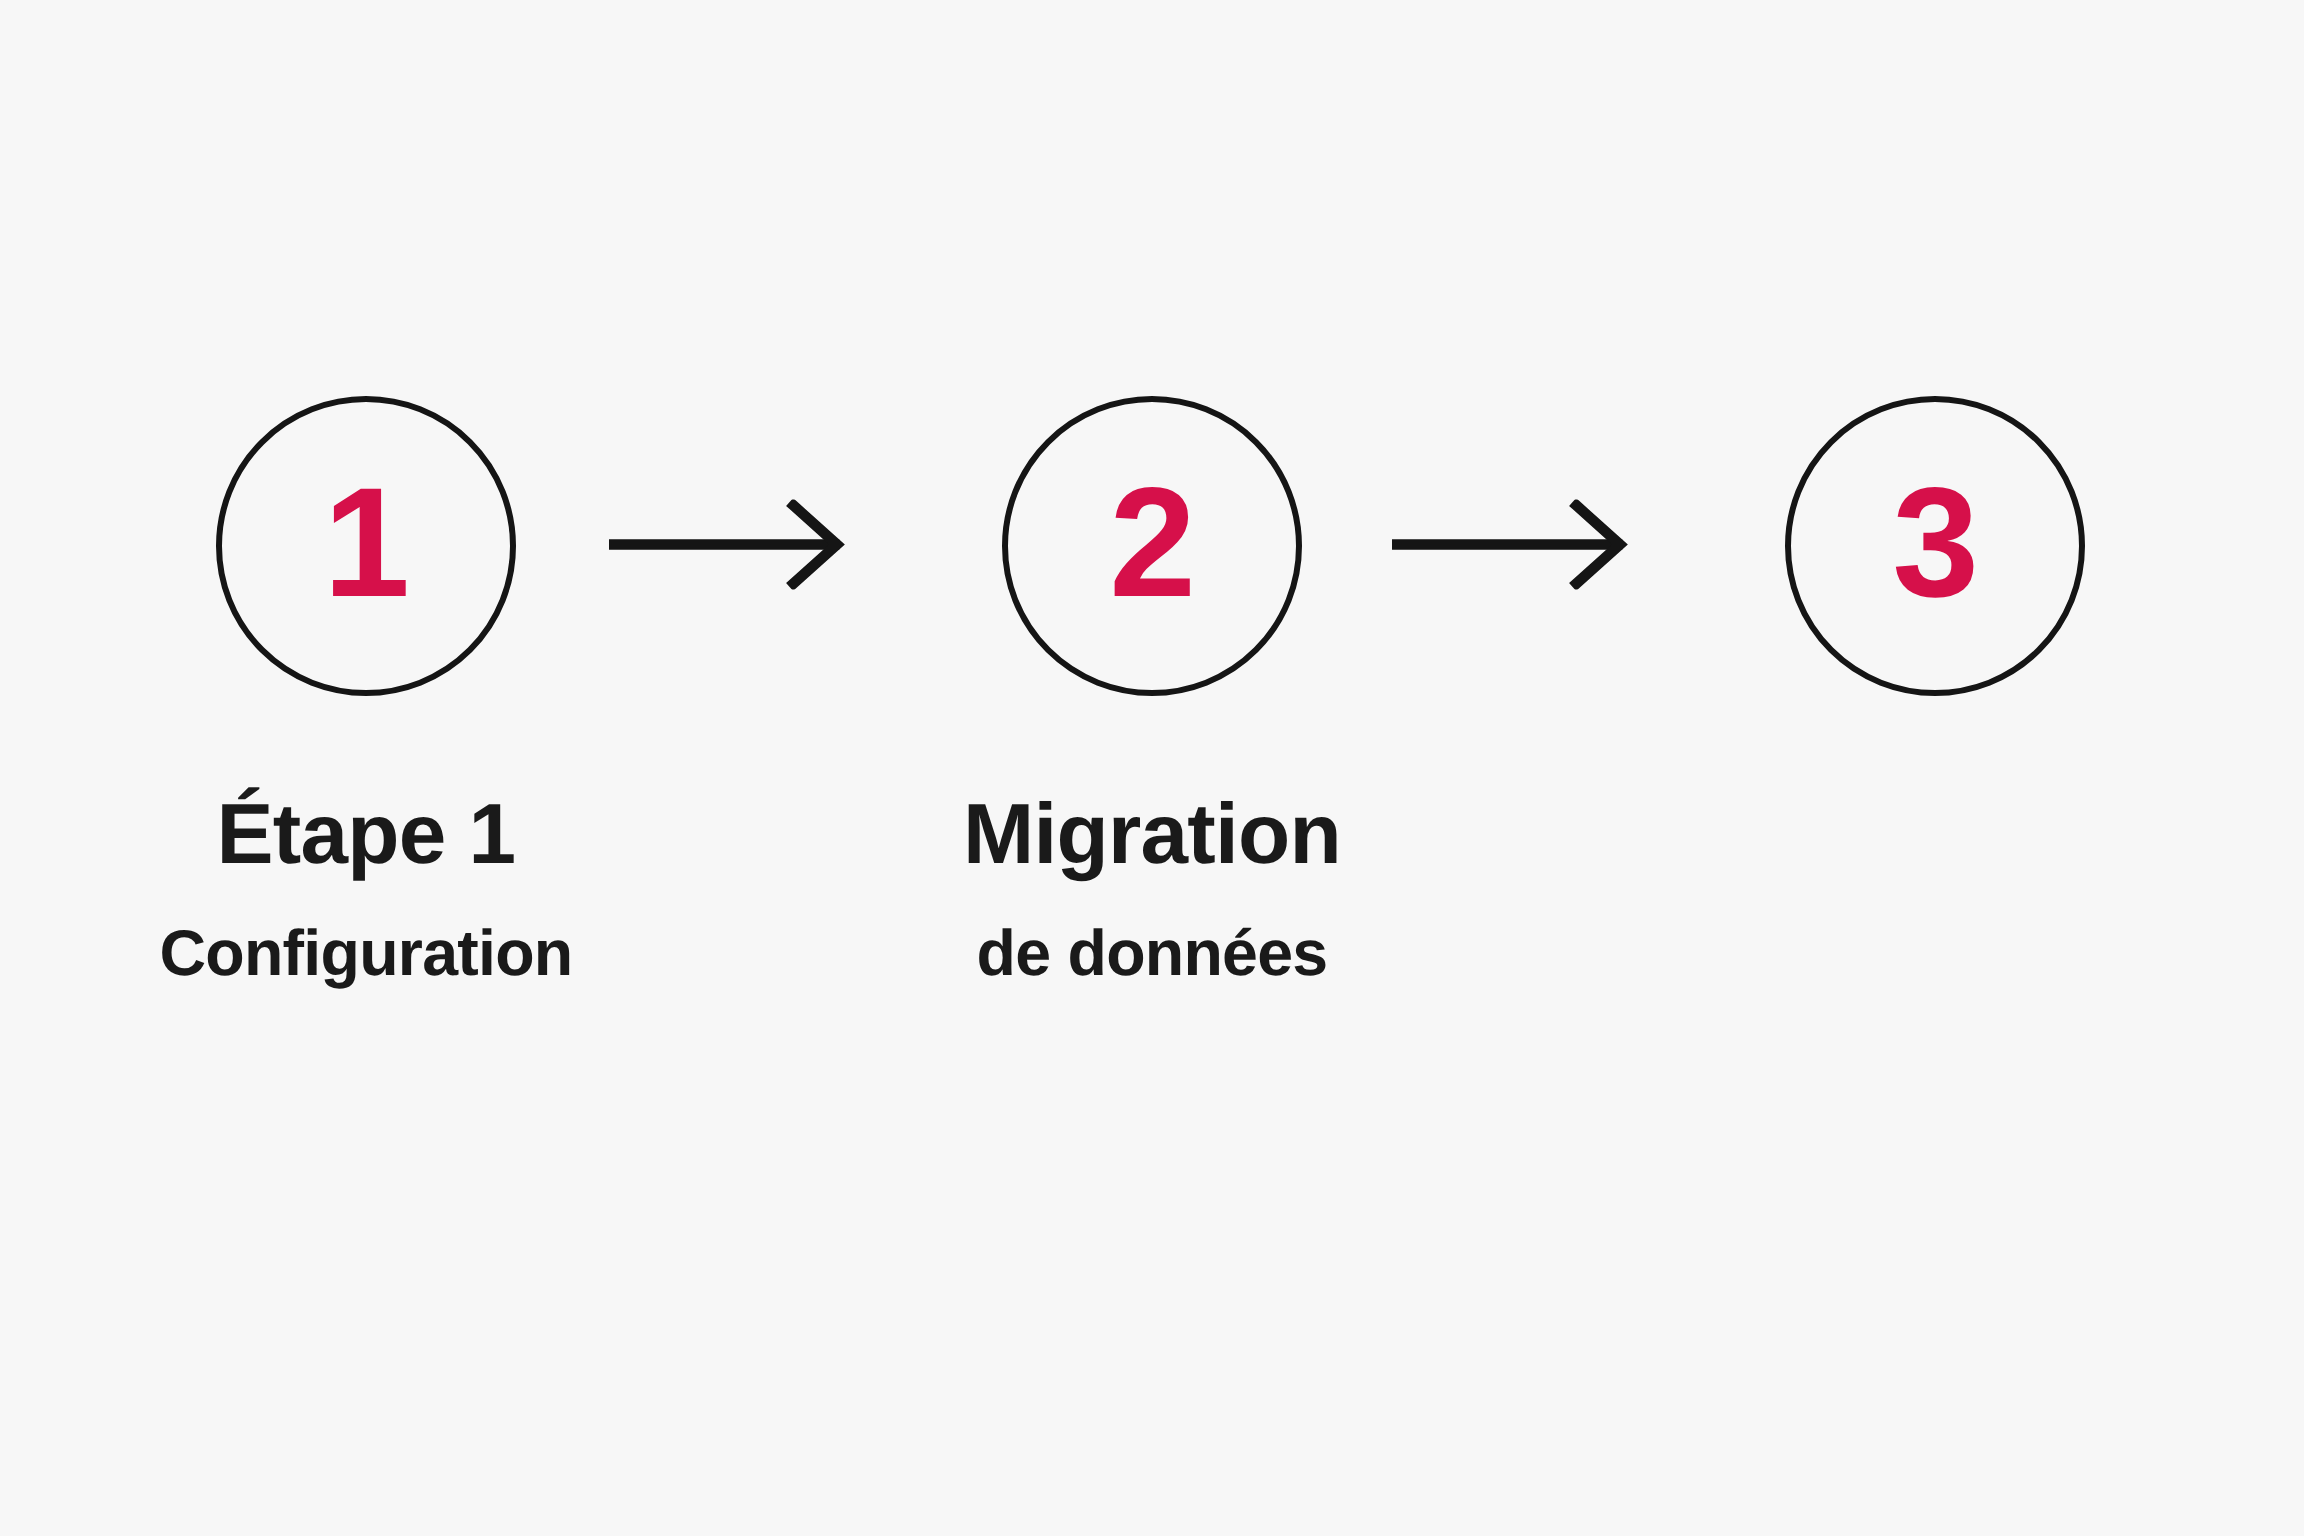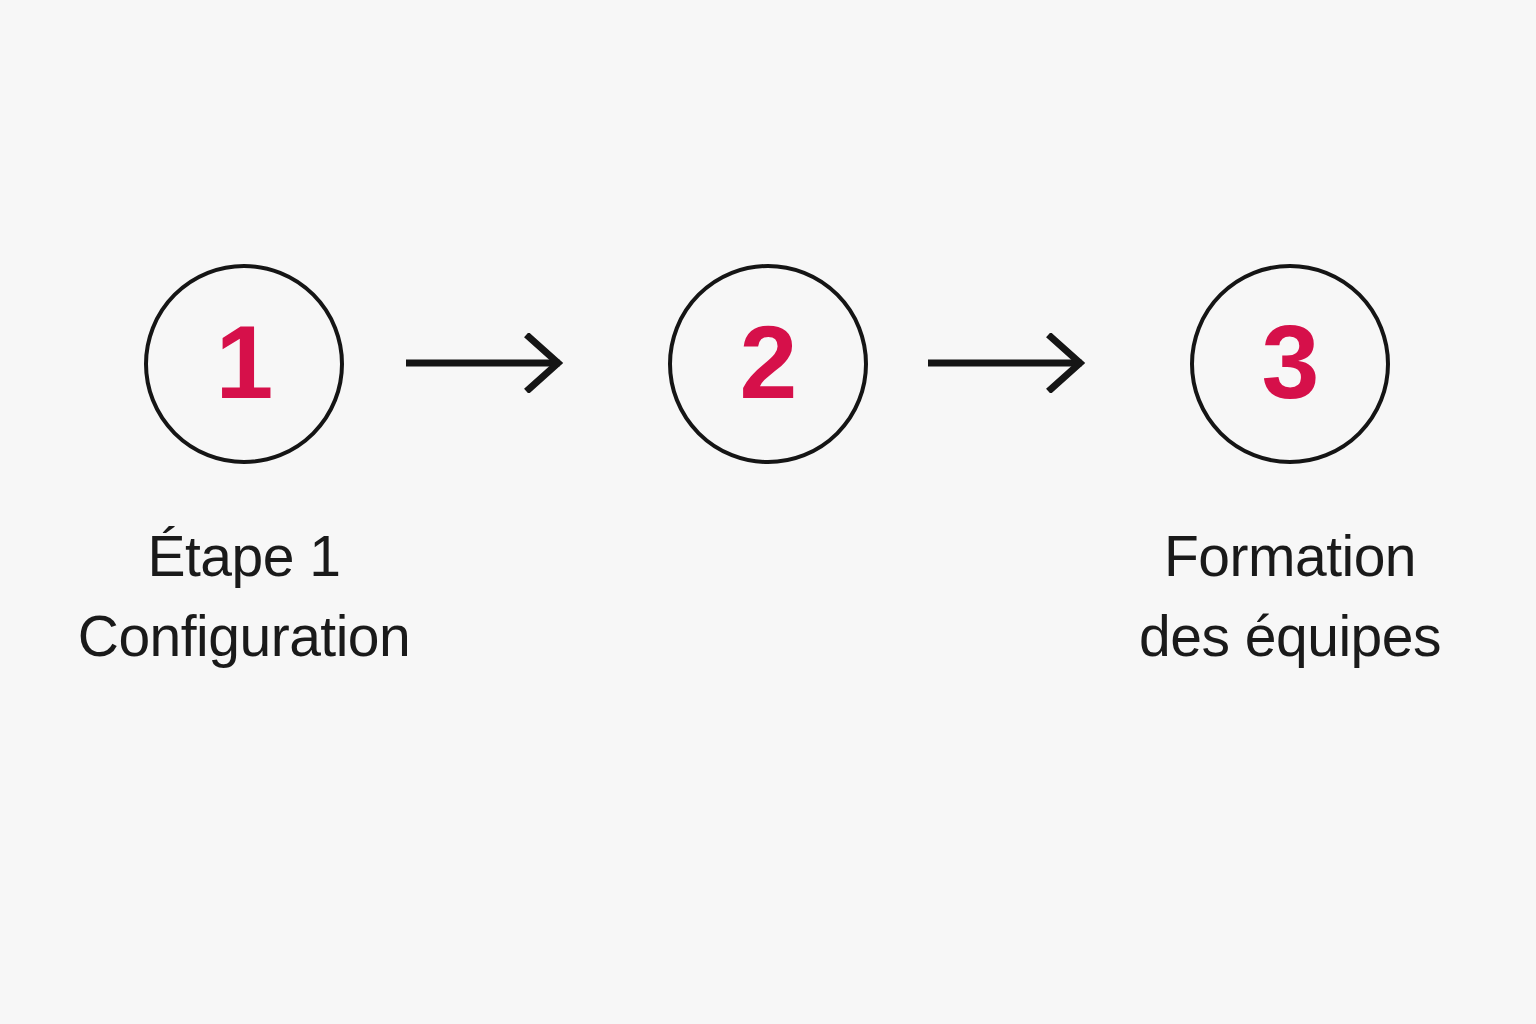--- a/index.html
+++ b/index.html
@@ -54,28 +54,28 @@
   }
 
   .labels {
     margin-top: 52px;
     text-align: center;
     color: #1a1a1a;
     width: 440px;
   }
   .label-title {
     font-size: 57px;
-    font-weight: normal;
+    font-weight: bold;
     line-height: 80px;
     letter-spacing: -0.5px;
     white-space: nowrap;
   }
   .label-sub {
-    font-size: 57px;
-    font-weight: normal;
+    font-size: 43px;
+    font-weight: bold;
     line-height: 80px;
     letter-spacing: -0.5px;
   }
 
   
   .arrow {
     position: absolute;
     top: 333px;
     width: 162px;
     height: 60px;
@@ -100,30 +100,30 @@
 
   <svg class="arrow arrow-1" viewBox="0 0 162 60">
     <path d="M2 30 L150 30" stroke="#151515" stroke-width="7" fill="none" stroke-linecap="square"></path>
     <path d="M123 4 L152 30 L123 56" stroke="#151515" stroke-width="7" fill="none" stroke-linecap="square" stroke-linejoin="miter"></path>
   </svg>
 
   <div class="step step-2">
     <div class="circle">
       <span class="circle-number">2</span>
     </div>
+    <div class="labels">
+      <div class="label-title">Migration</div>
+      <div class="label-sub">de données</div>
+    </div>
   </div>
 
   <svg class="arrow arrow-2" viewBox="0 0 162 60">
     <path d="M2 30 L150 30" stroke="#151515" stroke-width="7" fill="none" stroke-linecap="square"></path>
     <path d="M123 4 L152 30 L123 56" stroke="#151515" stroke-width="7" fill="none" stroke-linecap="square" stroke-linejoin="miter"></path>
   </svg>
 
   <div class="step step-3">
     <div class="circle">
       <span class="circle-number">3</span>
     </div>
-    <div class="labels">
-      <div class="label-title">Formation</div>
-      <div class="label-sub">des équipes</div>
-    </div>
   </div>
 
 </div>
 
 </body></html>

